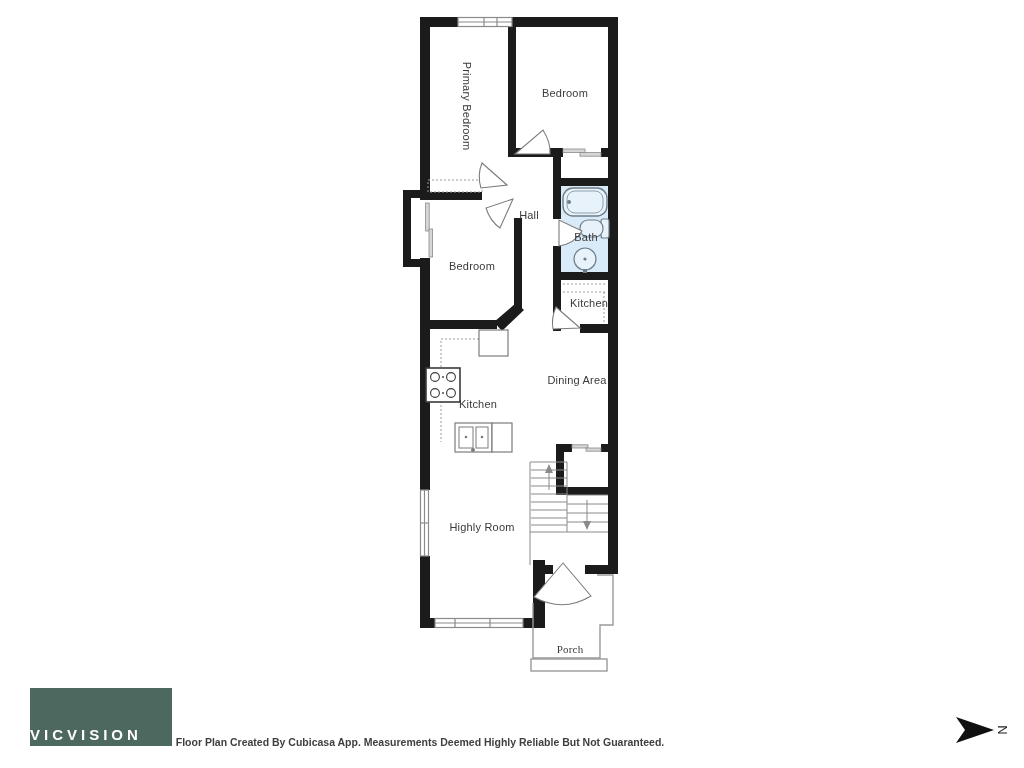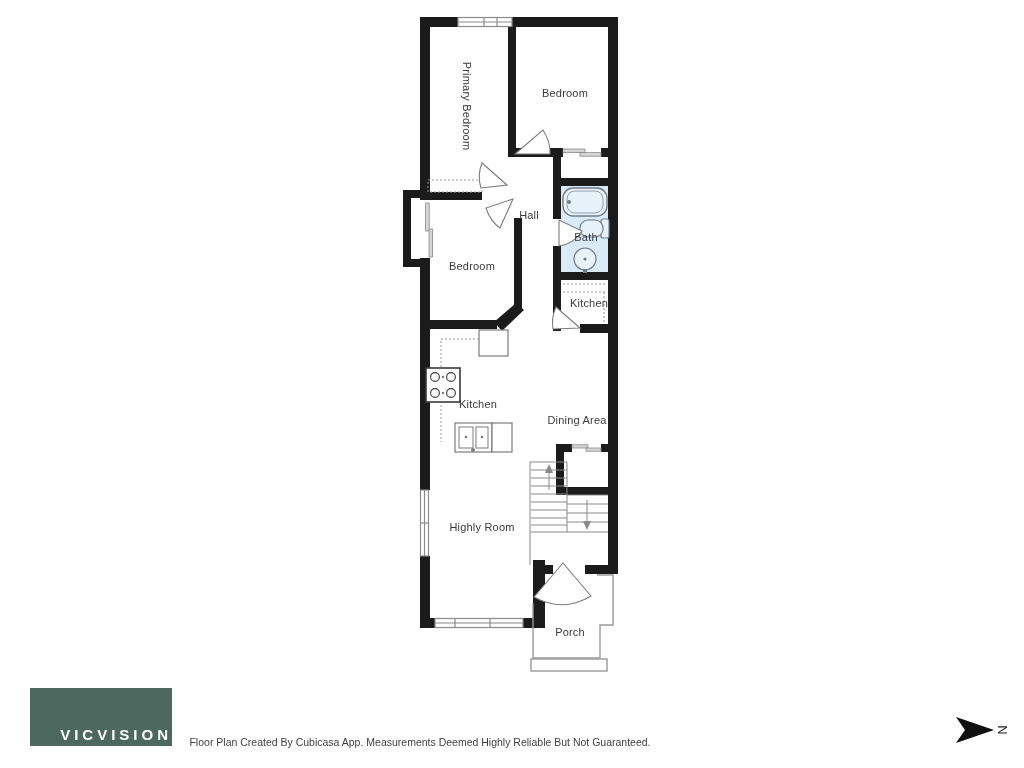--- a/index.html
+++ b/index.html
@@ -4,27 +4,27 @@
 <style>
   html,body{margin:0;padding:0;background:#fff;}
   .page{position:relative;width:1024px;height:768px;background:#ffffff;
         font-family:"Liberation Sans", sans-serif;overflow:hidden;}
   .plan-svg{position:absolute;left:0;top:0;}
   .room-label{position:absolute;transform:translate(-50%,-50%);
         font-size:11px;color:#3a3a3a;white-space:nowrap;letter-spacing:.2px;}
   .room-label.vertical{writing-mode:vertical-rl;}
   .logo{position:absolute;left:30px;top:688px;width:142px;height:58px;
         background:#4d685e;display:flex;flex-direction:column;
-        align-items:flex-end;justify-content:flex-start;gap:36px;}
+        align-items:flex-start;justify-content:flex-start;gap:36px;}
   .logo .roof{margin-top:3px;}
   .logo .brand{color:#ffffff;font-weight:bold;font-size:15px;letter-spacing:4px;
         line-height:14px;margin-top:1px;}
   .logo .tagline{color:#e9b42e;font-size:6px;letter-spacing:2.6px;margin-top:4px;}
   .footer{position:absolute;left:0;top:736px;width:840px;text-align:center;
-        font-size:10.5px;color:#3f3f3f;}
+        font-size:10.5px;color:#3f3f3f;font-weight:bold;}
   .compass{position:absolute;left:948px;top:708px;width:70px;height:44px;}
 </style>
 </head>
 <body>
 
 <div class="page">
 
   <svg class="plan-svg" width="1024" height="768" viewBox="0 0 1024 768">
 
     <g fill="#1b1b1b">
@@ -190,23 +190,23 @@
     </g>
   </svg>
 
   <div class="room-label vertical" style="left:467px;top:106px;">Primary Bedroom</div>
   <div class="room-label" style="left:565px;top:93px;">Bedroom</div>
   <div class="room-label" style="left:529px;top:191px;margin-top:24px;">Hall</div>
   <div class="room-label" style="left:586px;top:237px;">Bath</div>
   <div class="room-label" style="left:472px;top:266px;">Bedroom</div>
   <div class="room-label" style="left:589px;top:303px;">Kitchen</div>
   <div class="room-label" style="left:478px;top:384px;margin-top:20px;">Kitchen</div>
-  <div class="room-label" style="left:577px;top:420px;">Dining Area</div>
+  <div class="room-label" style="left:577px;top:380px;">Dining Area</div>
   <div class="room-label" style="left:482px;top:527px;">Highly Room</div>
-  <div class="room-label" style="left:570px;top:632px;">Porch</div>
+  <div class="room-label" style="left:570px;top:649px;font-family:Liberation Serif, serif;">Porch</div>
 
   <div class="logo">
     <svg class="roof" width="74" height="24" viewBox="0 0 74 24">
       <rect x="18" y="4" width="7" height="12" fill="#e9b42e"></rect>
       <path d="M6,22 L37,2 L68,22" fill="none" stroke="#e9b42e" stroke-width="6"></path>
     </svg>
     <div class="brand">VICVISION</div>
     <div class="tagline">REAL ESTATE MEDIA</div>
   </div>
 

